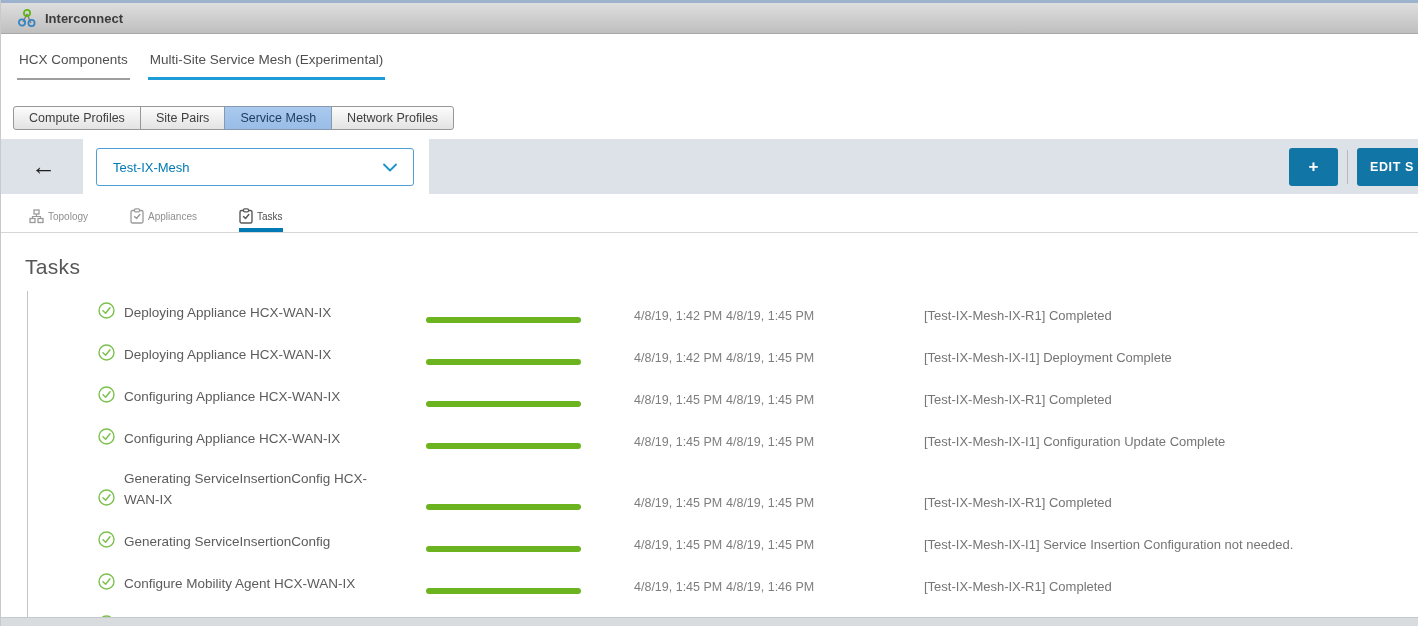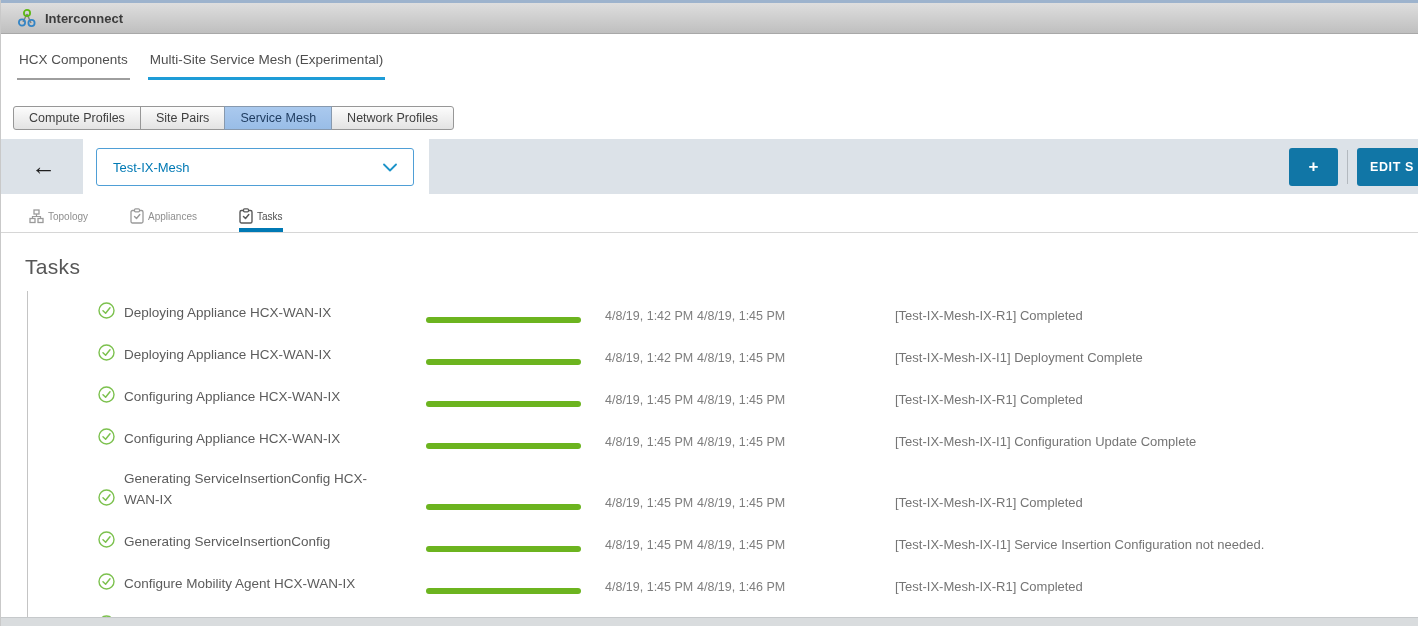--- a/index.html
+++ b/index.html
@@ -62,21 +62,21 @@
 
   
   .tasks-heading { margin:22px 0 12px 24px; font-size:21px; font-weight:400; color:#575757; letter-spacing:.3px; }
   .task-list { margin-left:26px; border-left:1px solid #c4c4c4; padding-left:70px; }
   .task-row { display:flex; align-items:flex-end; padding:9px 0 10px 0; }
   .col-icon { flex:0 0 18px; margin-right:8px; padding-top:2px; }
   .col-name { flex:0 0 272px; font-size:13.5px; color:#5c5c5c; line-height:21px; }
   .col-bar  { flex:0 0 155px; margin-left:30px; padding-top:8px; }
   .bar-fill { height:6px; border-radius:3px; background:#6cb41f; width:100%; }
   .col-start, .col-end { flex:0 0 92px; font-size:12.5px; color:#7e7e7e; padding-top:3px; white-space:nowrap; }
-  .col-start { margin-left:24px; }
+  .col-start { margin-left:53px; }
   .col-status { margin-left:106px; font-size:13px; color:#757575; padding-top:3px; white-space:nowrap; }
 
   
   .hscroll { position:absolute; left:0; bottom:0; width:1418px; height:9px; background:#d9dcde; border-top:1px solid #c6c9cb; }
 </style>
 </head>
 <body>
 
 <div class="app">
 

